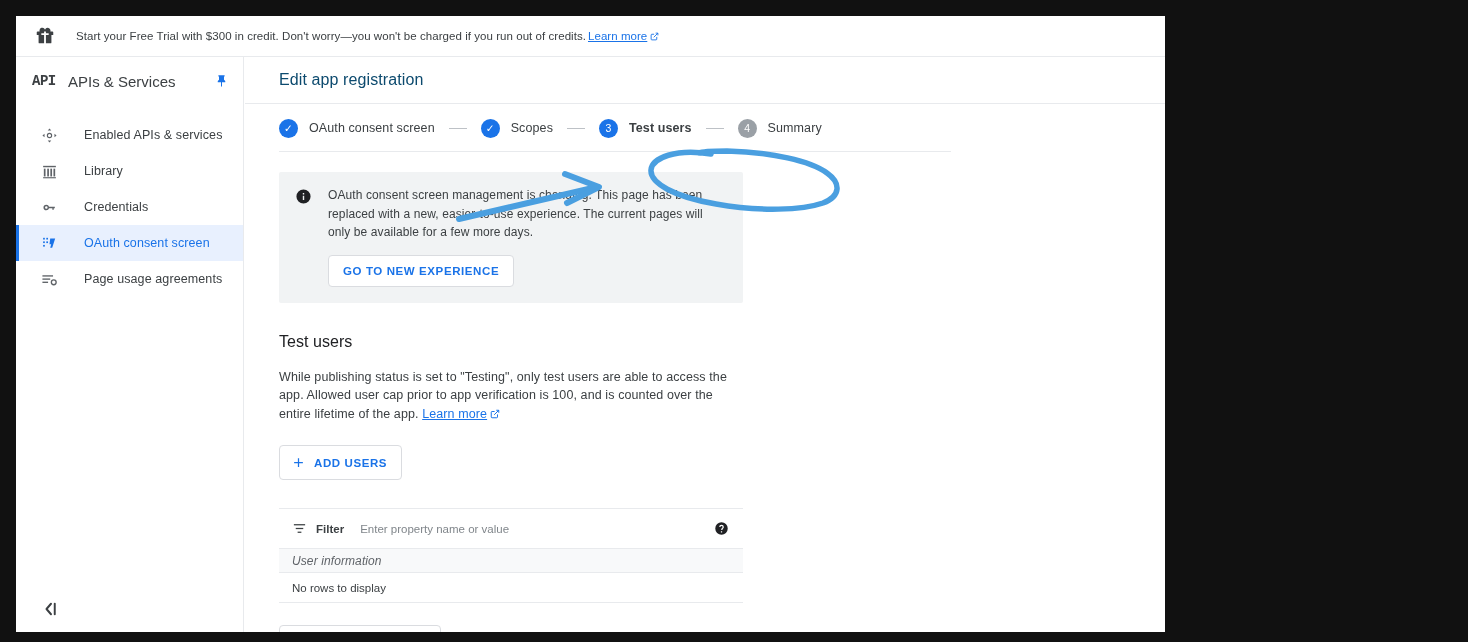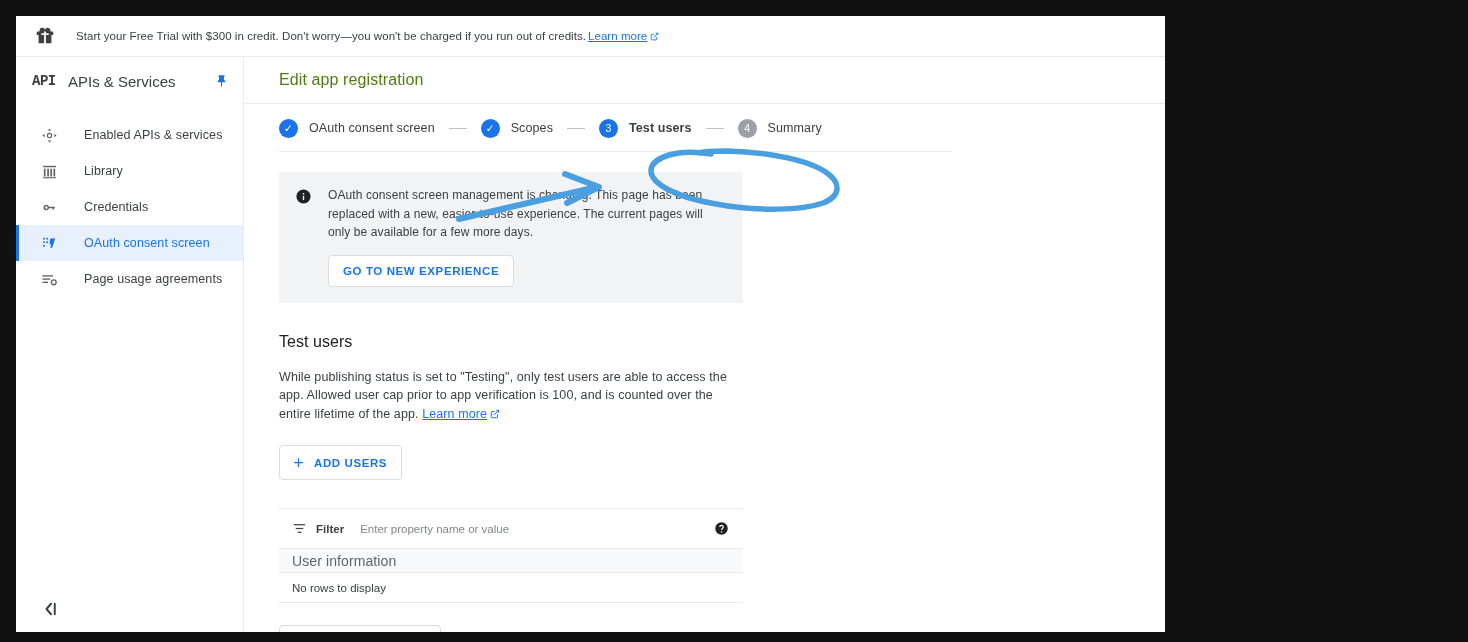--- a/index.html
+++ b/index.html
@@ -93,21 +93,21 @@
 
   
   .content {
     position: absolute; left: 229px; top: 41px;
     width: 1207px; height: 575px; background: #ffffff;
   }
   .content-head {
     height: 47px; display: flex; align-items: center;
     padding-left: 34px; border-bottom: 1px solid #e8eaed;
   }
-  .content-title { font-size: 16px; color: #4d7c0f; letter-spacing: .1px; }
+  .content-title { font-size: 16px; color: #0c4a6e; letter-spacing: .1px; }
   .head-collapse {
     position: absolute; right: 14px; top: 14px;
     width: 18px; height: 18px; color: #1a73e8; cursor: pointer;
   }
 
   
   .stepper {
     position: relative;
     height: 48px; display: flex; align-items: center;
     padding-left: 34px;
@@ -176,21 +176,21 @@
     flex: 1 1 auto; border: none; outline: none; background: transparent;
     font-size: 11.5px; color: #5f6368; margin-left: 14px; font-family: inherit;
   }
   .filter-input::placeholder { color: #80868b; }
   .help-ico { width: 15px; height: 15px; margin-right: 14px; color: #202124; cursor: pointer; }
   .th-row {
     height: 25px; background: #f8f9fa; display: flex; align-items: center;
     border-top: 1px solid #e8eaed; border-bottom: 1px solid #e8eaed;
     padding-left: 13px;
   }
-  .th-cell { font-size: 14px; color: #5f6368; letter-spacing: .1px; }
+  .th-cell { font-size: 12px; color: #5f6368; letter-spacing: .1px; font-style: italic; }
   .empty-row {
     height: 30px; display: flex; align-items: center; padding-left: 13px;
     border-bottom: 1px solid #e8eaed;
   }
   .empty-text { font-size: 11.5px; color: #3c4043; }
 
   .foot-actions { margin-top: 22px; display: flex; align-items: center; }
   .save-btn {
     background: #fff; border: 1px solid #dadce0; border-radius: 4px;
     color: #1a73e8; font-size: 11.5px; font-weight: 700; letter-spacing: .6px;

